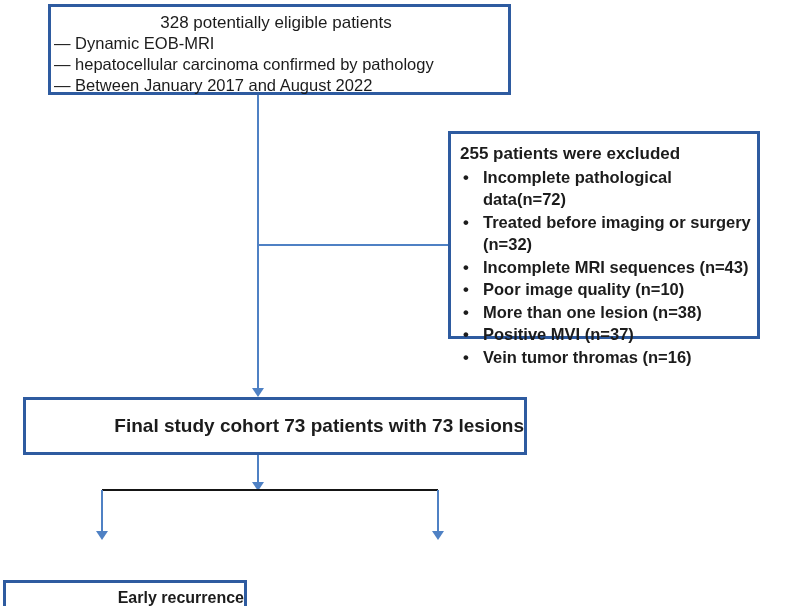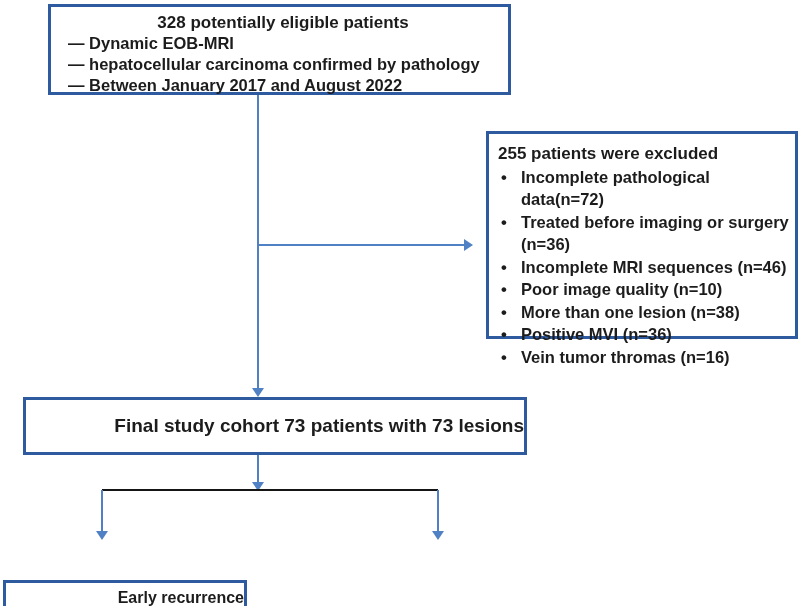--- a/index.html
+++ b/index.html
@@ -27,32 +27,32 @@
     box-sizing: border-box;
     border: 3px solid #2e5ba0;
     background: #ffffff;
   }
   
   .top-box {
     left: 48px;
     top: 4px;
     width: 463px;
     height: 91px;
-    padding: 5px 10px 0 17px;
+    padding: 5px 10px 0 3px;
     font-size: 16.5px;
-    font-weight: 700;
+    font-weight: 400;
     line-height: 21px;
   }
   .top-box .box-title {
     text-align: center;
     font-size: 17px;
   }
   
   .excl-box {
-    left: 486px;
+    left: 448px;
     top: 131px;
     width: 312px;
     height: 208px;
     padding: 9px 6px 0 9px;
     font-size: 16.5px;
     font-weight: 700;
     line-height: 22.5px;
   }
   .excl-box .box-title {
     font-size: 17px;
@@ -141,37 +141,37 @@
   </div>
 
   <div class="box excl-box">
     <div class="box-title">255 patients were excluded</div>
     <div class="bullet-row">
       <span class="bullet">•</span>
       <span class="bullet-text">Incomplete pathological data(n=72)</span>
     </div>
     <div class="bullet-row">
       <span class="bullet">•</span>
-      <span class="bullet-text">Treated before imaging or surgery (n=36)</span>
+      <span class="bullet-text">Treated before imaging or surgery (n=32)</span>
     </div>
     <div class="bullet-row">
       <span class="bullet">•</span>
-      <span class="bullet-text">Incomplete MRI sequences (n=46)</span>
+      <span class="bullet-text">Incomplete MRI sequences (n=43)</span>
     </div>
     <div class="bullet-row">
       <span class="bullet">•</span>
       <span class="bullet-text">Poor image quality (n=10)</span>
     </div>
     <div class="bullet-row">
       <span class="bullet">•</span>
       <span class="bullet-text">More than one lesion (n=38)</span>
     </div>
     <div class="bullet-row">
       <span class="bullet">•</span>
-      <span class="bullet-text">Positive MVI (n=36)</span>
+      <span class="bullet-text">Positive MVI (n=37)</span>
     </div>
     <div class="bullet-row">
       <span class="bullet">•</span>
       <span class="bullet-text">Vein tumor thromas (n=16)</span>
     </div>
   </div>
 
   <div class="box final-box">
     <span>Final study cohort 73 patients with 73 lesions</span>
   </div>

